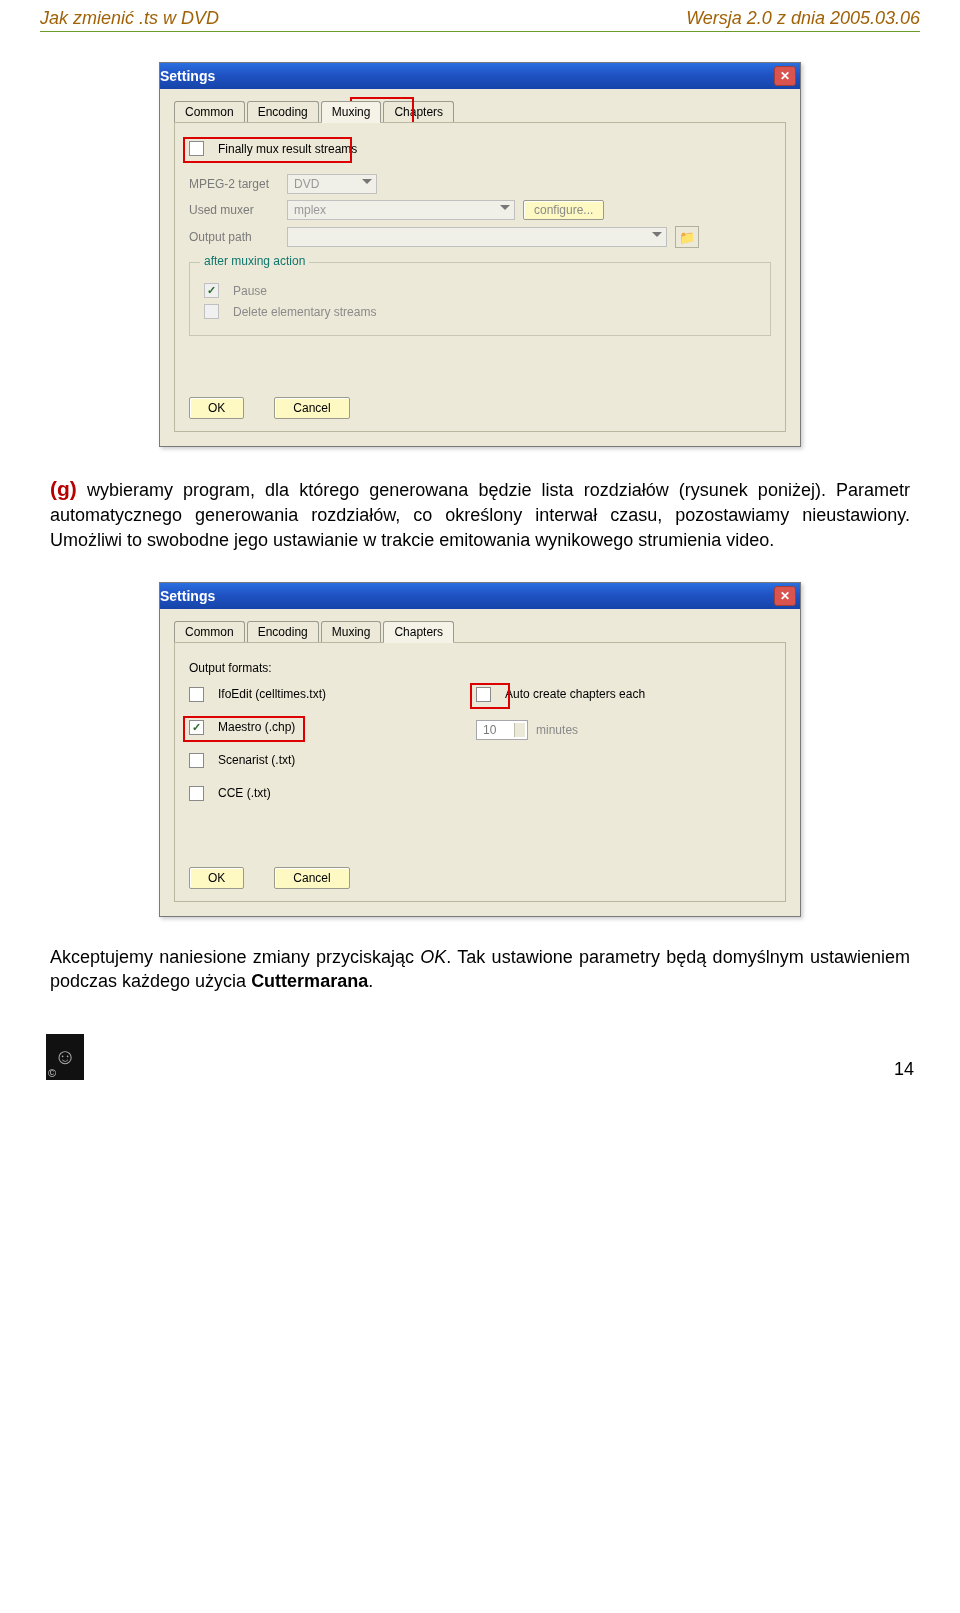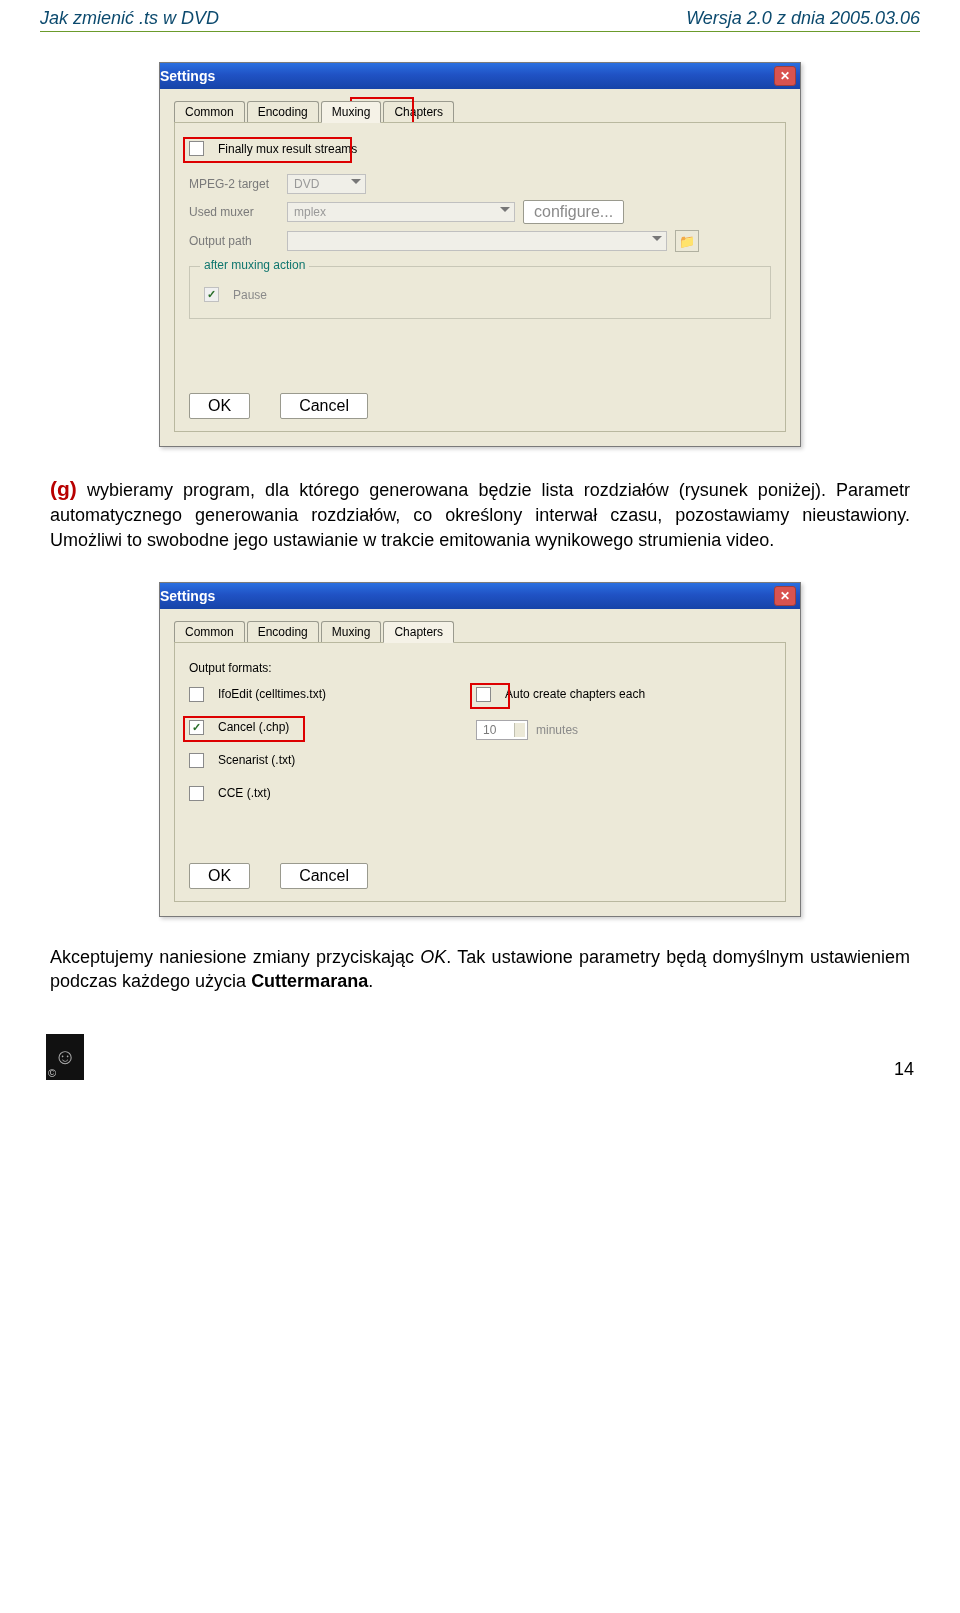--- a/index.html
+++ b/index.html
@@ -12,21 +12,21 @@
   }
   .page {
     padding: 0 40px 20px 40px;
     position: relative;
     box-sizing: border-box;
   }
   .header {
     display: flex;
     justify-content: space-between;
     font-style: italic;
-    color: #0c4a6e;
+    color: #a16207;
     font-size: 18px;
     padding: 8px 0 2px 0;
     border-bottom: 1px solid #6b9b2b;
     margin-bottom: 30px;
   }
   
   .win {
     background: #ece9d8;
     border: 1px solid #7a7a7a;
     margin: 0 auto 28px auto;
@@ -150,25 +150,25 @@
     content:"";
     position:absolute;
     right:4px; top:50%;
     transform: translateY(-50%);
     border: 5px solid transparent;
     border-top-color: #777;
   }
   .select.disabled, .text.disabled { background:#f0efe8; color:#999; border-color:#c0c0c0; }
   .btn {
     border: 1px solid #9a9a8e;
-    background: #ffffff;
+    background: #fef9c3;
     padding: 3px 18px;
     border-radius: 2px;
     box-shadow: inset 1px 1px 0 #fff;
-    font-size: 16px;
+    font-size: 12px;
   }
   .btn.small { padding: 2px 10px; }
   .fieldset {
     border: 1px solid #c8c7b7;
     margin-top: 14px;
     padding: 14px 14px 10px 14px;
     position: relative;
   }
   .fieldset .legend {
     position: absolute;
@@ -257,41 +257,45 @@
       </div>
       <div class="panel">
         <div class="row" style="position:relative;">
           <span class="checkbox"></span>
           <span>Finally mux result streams</span>
           <div class="tab-redbox" style="left:-6px; top:-4px; width:165px; height:22px;"></div>
         </div>
         <div style="height:6px;"></div>
         <div class="row">
           <span class="lbl">MPEG-2 target</span>
-          <div class="select disabled" style="width:79px;">
+          <div class="select disabled" style="width:90px;">
               <span>DVD</span>
             </div>
         </div>
         <div class="row">
           <span class="lbl">Used muxer</span>
           <div class="select disabled" style="width:228px;">
               <span>mplex</span>
             </div>
           <div class="btn small disabled-text"><span>configure...</span></div>
         </div>
         <div class="row">
           <span class="lbl">Output path</span>
           <div class="select disabled" style="width:380px;"></div>
           <div class="iconbtn">📁</div>
         </div>
         <div class="fieldset">
           <span class="legend">after muxing action</span>
           <div class="row">
             <span class="checkbox checked disabled"></span>
             <span class="disabled-text">Pause</span>
+          </div>
+          <div class="row">
+            <span class="checkbox disabled"></span>
+            <span class="disabled-text">Delete elementary streams</span>
           </div>
         </div>
         <div class="btnrow">
           <div class="btn"><span>OK</span></div>
           <div class="btn"><span>Cancel</span></div>
         </div>
       </div>
     </div>
   </div>
 
@@ -316,21 +320,21 @@
           <span class="lbl enabled" style="width:auto;">Output formats:</span>
         </div>
         <div class="twocol">
           <div class="output-col">
             <div class="row">
               <span class="checkbox"></span>
               <span>IfoEdit (celltimes.txt)</span>
             </div>
             <div class="row" style="position:relative;">
               <span class="checkbox checked"></span>
-              <span>Cancel (.chp)</span>
+              <span>Maestro (.chp)</span>
               <div class="tab-redbox" style="left:-6px; top:-4px; width:118px; height:22px;"></div>
             </div>
             <div class="row">
               <span class="checkbox"></span>
               <span>Scenarist (.txt)</span>
             </div>
             <div class="row">
               <span class="checkbox"></span>
               <span>CCE (.txt)</span>
             </div>

